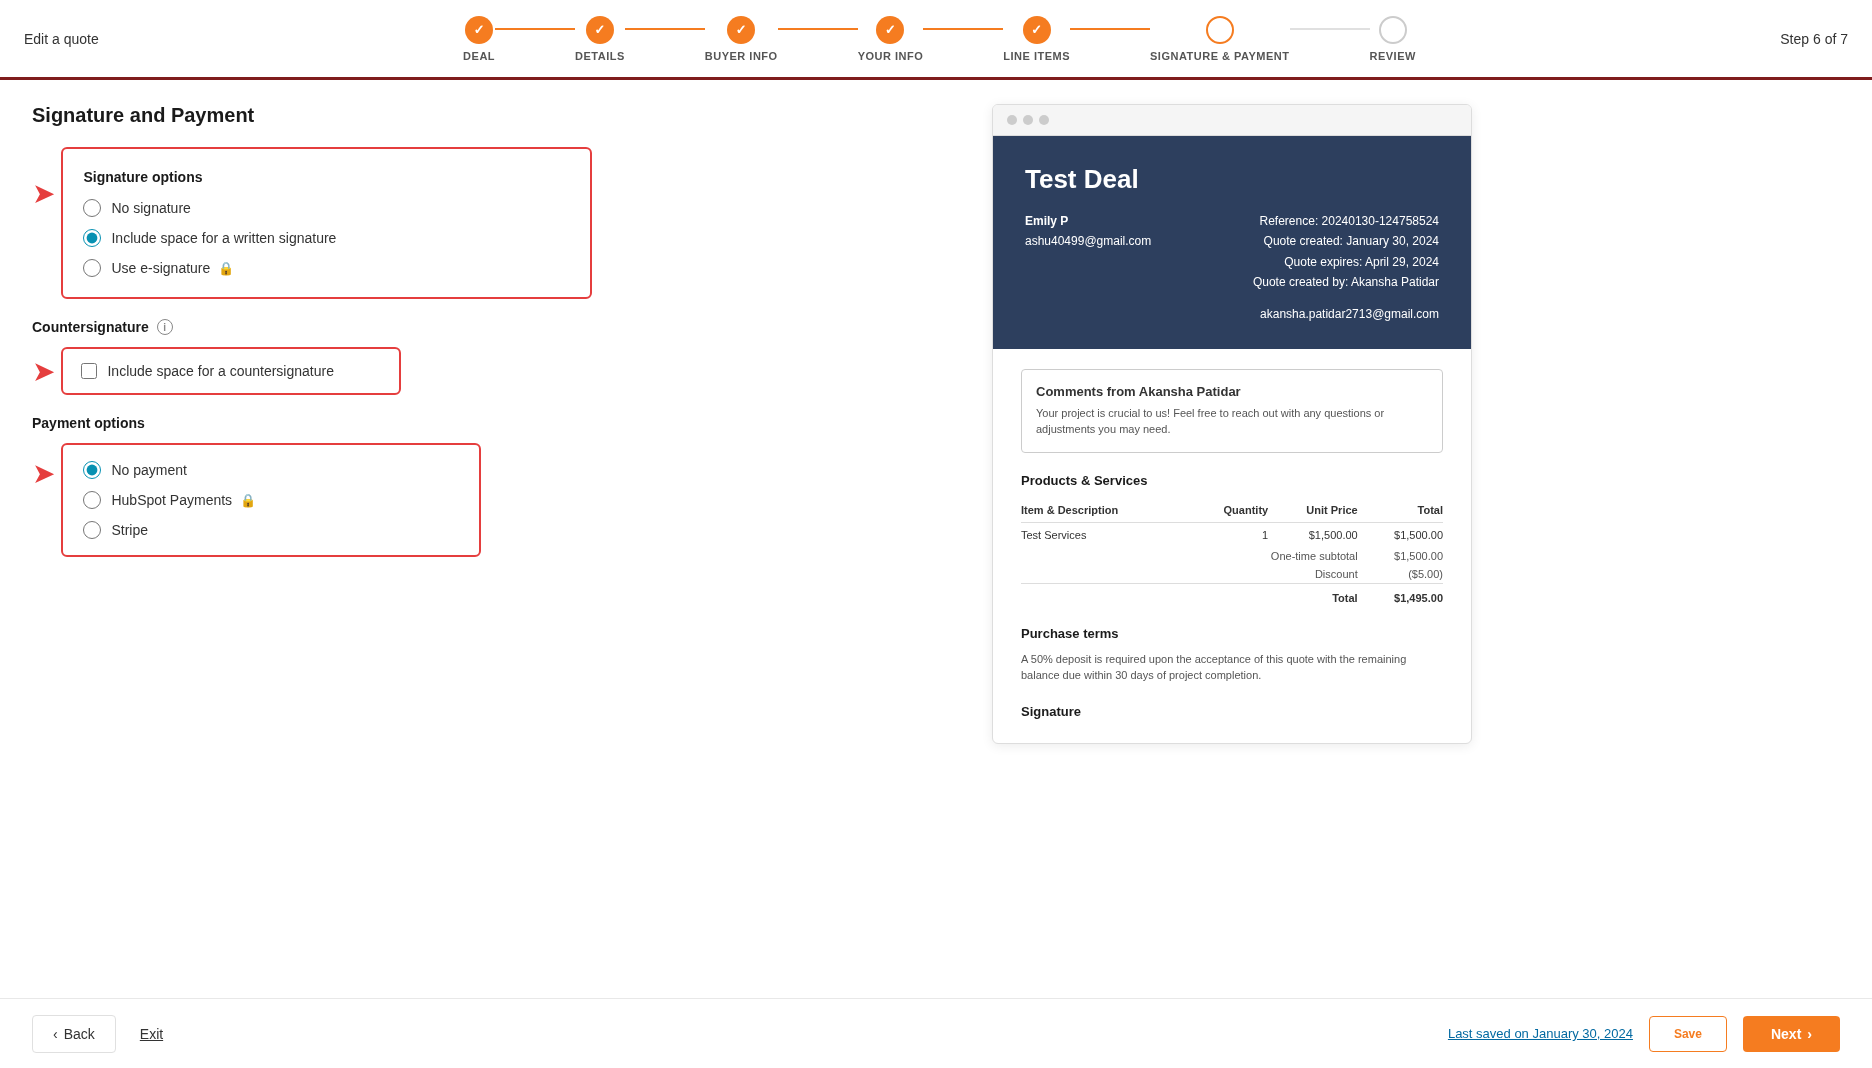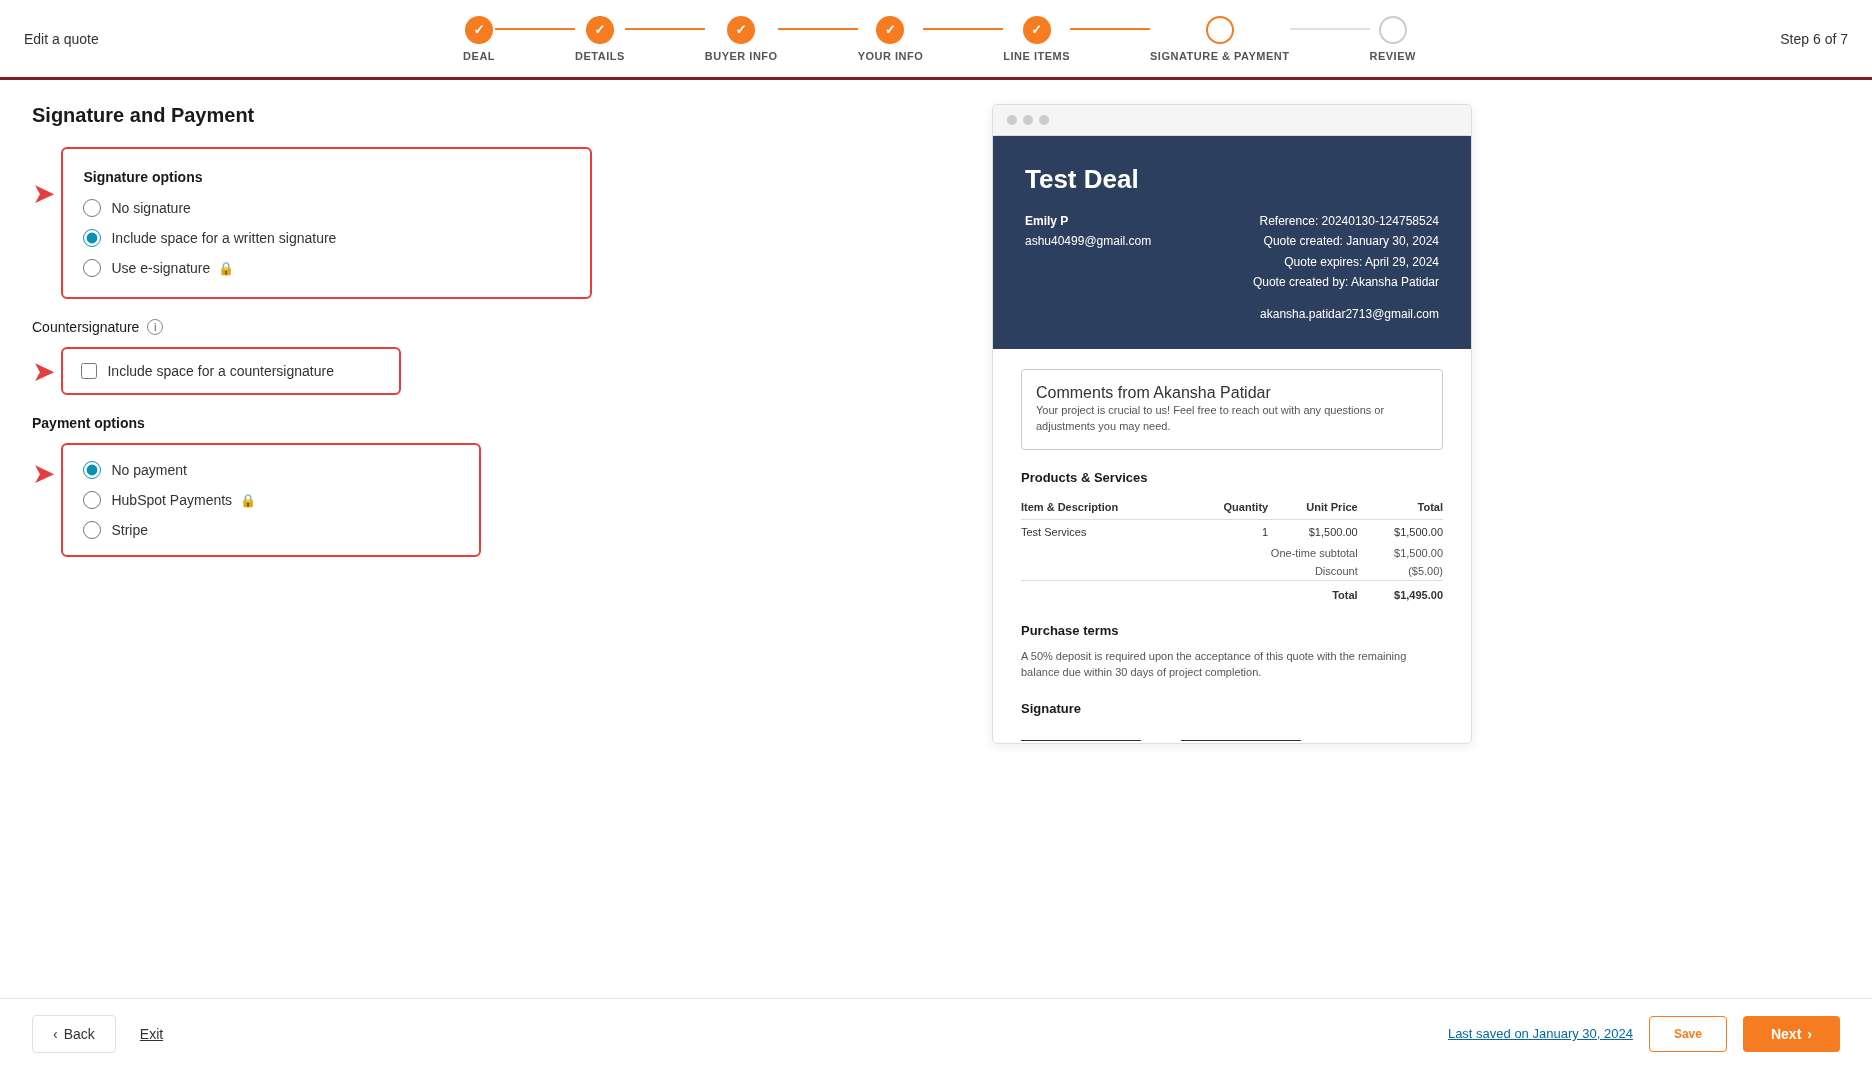--- a/index.html
+++ b/index.html
@@ -36,21 +36,21 @@
     .radio-item { display: flex; align-items: center; gap: 10px; cursor: pointer; }
     .radio-item input[type="radio"] { width: 18px; height: 18px; accent-color: #0891b2; cursor: pointer; }
     .radio-label { font-size: 14px; color: #333; }
 
     
     .lock-icon { display: inline-block; margin-left: 4px; font-size: 13px; }
 
     
     .countersig-section { margin-bottom: 20px; }
     .countersig-header { display: flex; align-items: center; gap: 8px; margin-bottom: 12px; }
-    .countersig-title { font-size: 14px; font-weight: 400; color: #1a1a1a; }
+    .countersig-title { font-size: 14px; font-weight: 700; color: #1a1a1a; }
     .info-icon { display: inline-flex; align-items: center; justify-content: center; width: 16px; height: 16px; border-radius: 50%; border: 1px solid #888; color: #888; font-size: 10px; font-weight: 700; cursor: pointer; }
 
     .checkbox-box { border: 2px solid #e53e3e; border-radius: 6px; padding: 14px 18px; display: flex; align-items: center; gap: 10px; width: 340px; cursor: pointer; }
     .checkbox-box input[type="checkbox"] { width: 16px; height: 16px; cursor: pointer; }
     .checkbox-label { font-size: 14px; color: #333; }
 
     
     .payment-section { }
     .payment-title { font-size: 14px; font-weight: 700; margin-bottom: 12px; color: #1a1a1a; }
     .payment-box { border: 2px solid #e53e3e; border-radius: 6px; padding: 16px 20px; width: 420px; }
@@ -64,21 +64,21 @@
     .preview-scroll { overflow-y: auto; height: calc(100% - 32px); }
     .preview-header { background: #2d3f5e; padding: 28px 32px; color: #fff; }
     .preview-deal-title { font-size: 26px; font-weight: 700; margin-bottom: 16px; }
     .preview-buyer-info { display: flex; justify-content: space-between; font-size: 12px; line-height: 1.7; }
     .preview-buyer-name { font-weight: 700; }
     .preview-ref-block { text-align: right; }
     .preview-email-footer { margin-top: 14px; font-size: 12px; text-align: right; }
 
     .preview-body { padding: 20px 28px; }
     .preview-comments-box { border: 1px solid #ccc; border-radius: 4px; padding: 14px; margin-bottom: 20px; font-size: 11px; color: #333; }
-    .preview-comments-title { font-weight: 400; font-size: 16px; }
+    .preview-comments-title { font-weight: 700; margin-bottom: 6px; font-size: 13px; }
     .preview-comments-text { color: #555; line-height: 1.5; }
 
     .preview-section-title { font-weight: 700; font-size: 13px; margin-bottom: 10px; color: #1a1a1a; }
     .preview-table { width: 100%; border-collapse: collapse; font-size: 11px; margin-bottom: 16px; }
     .preview-table th { text-align: left; font-weight: 700; padding: 6px 0; border-bottom: 1px solid #ddd; color: #333; }
     .preview-table th.right { text-align: right; }
     .preview-table td { padding: 6px 0; color: #333; }
     .preview-table td.right { text-align: right; }
     .preview-subtotal-row td { color: #555; padding: 3px 0; }
     .preview-subtotal-row td.right { text-align: right; }

